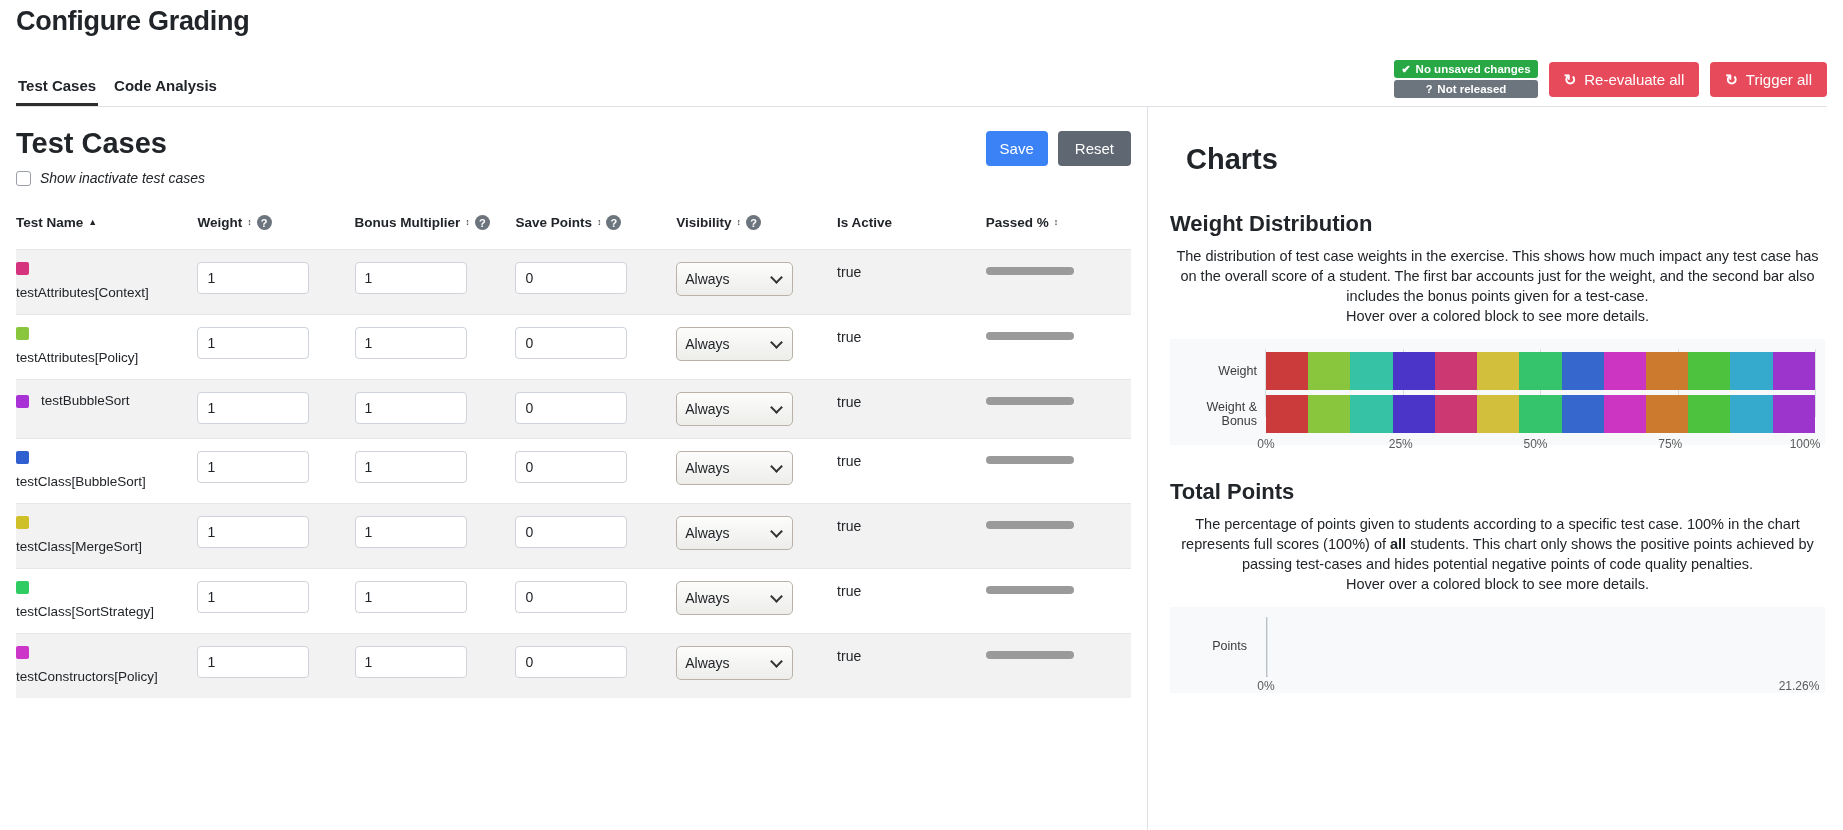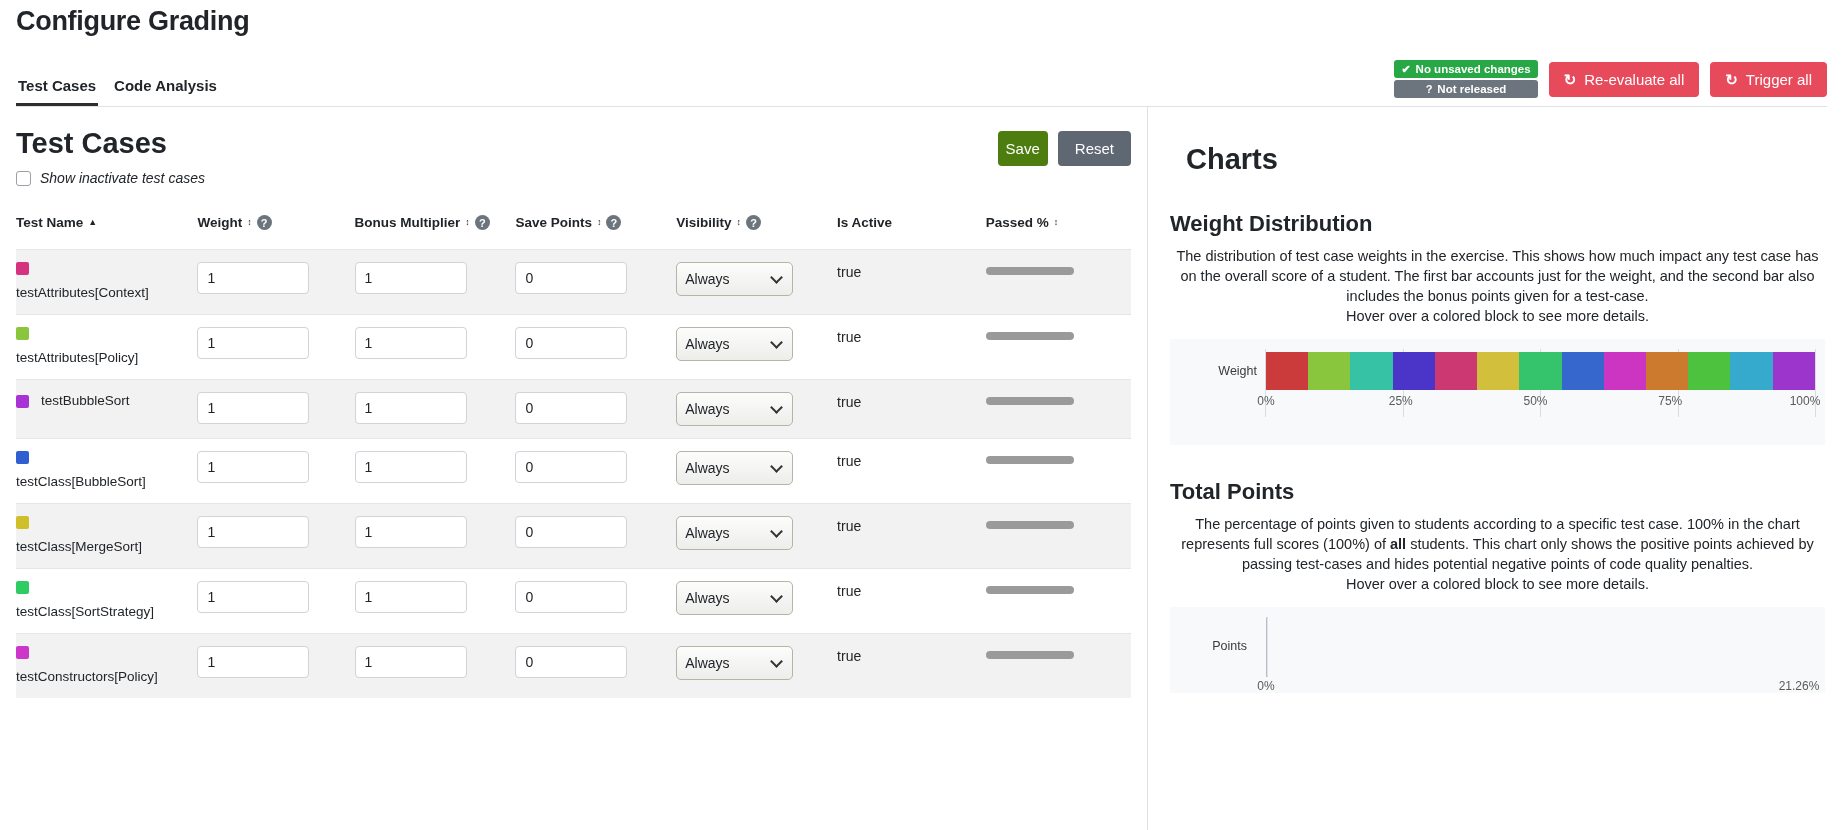--- a/index.html
+++ b/index.html
@@ -63,22 +63,22 @@
   .section-title { font-size: 29px; font-weight: 700; margin: 0; line-height: 36px; }
   .checkline { display: flex; align-items: center; gap: 9px; margin-top: 9px; }
   .checkbox {
     width: 15px; height: 15px; border: 1px solid #9aa0a6;
     border-radius: 3px; background: #fff; cursor: pointer;
   }
   .checkline label { font-size: 14px; cursor: pointer; font-style: italic; }
 
   .head-buttons { display: flex; gap: 10px; margin-top: 6px; }
   .btn-save {
-    background: #4d7c0f; color: #fff; border: none; border-radius: 4px;
-    font-size: 15px; padding: 9px 8px; font-family: inherit; cursor: pointer;
+    background: #3b82f6; color: #fff; border: none; border-radius: 4px;
+    font-size: 15px; padding: 9px 14px; font-family: inherit; cursor: pointer;
   }
   .btn-reset {
     background: #5f6773; color: #fff; border: none; border-radius: 4px;
     font-size: 15px; padding: 9px 17px; font-family: inherit; cursor: pointer;
   }
 
   
   table.tc { width: 100%; border-collapse: collapse; margin-top: 29px; table-layout: fixed; }
   table.tc thead th {
     text-align: left; font-size: 13.5px; font-weight: 700;
@@ -406,20 +406,38 @@
             <div class="seg" title="testClass[SortStrategy]" style="background: rgb(210, 192, 60); width: 7.69231%;"></div>
             <div class="seg" title="testConstructors[Policy]" style="background: rgb(53, 196, 107); width: 7.69231%;"></div>
             <div class="seg" title="series-8" style="background: rgb(53, 103, 204); width: 7.69231%;"></div>
             <div class="seg" title="series-9" style="background: rgb(204, 53, 194); width: 7.69231%;"></div>
             <div class="seg" title="series-10" style="background: rgb(204, 122, 46); width: 7.69231%;"></div>
             <div class="seg" title="series-11" style="background: rgb(76, 194, 63); width: 7.69231%;"></div>
             <div class="seg" title="series-12" style="background: rgb(53, 170, 204); width: 7.69231%;"></div>
             <div class="seg" title="series-13" style="background: rgb(155, 53, 204); width: 7.69231%;"></div>
           </div>
       </div>
+      <div class="rowline">
+        <div class="rowlabel">Weight &amp; Bonus</div>
+        <div class="stack" id="wd-stack-1">
+            <div class="seg" title="testAttributes[Context]" style="background: rgb(204, 59, 59); width: 7.69231%;"></div>
+            <div class="seg" title="testAttributes[Policy]" style="background: rgb(138, 197, 62); width: 7.69231%;"></div>
+            <div class="seg" title="testBubbleSort" style="background: rgb(53, 194, 165); width: 7.69231%;"></div>
+            <div class="seg" title="testClass[BubbleSort]" style="background: rgb(75, 53, 201); width: 7.69231%;"></div>
+            <div class="seg" title="testClass[MergeSort]" style="background: rgb(204, 56, 114); width: 7.69231%;"></div>
+            <div class="seg" title="testClass[SortStrategy]" style="background: rgb(210, 192, 60); width: 7.69231%;"></div>
+            <div class="seg" title="testConstructors[Policy]" style="background: rgb(53, 196, 107); width: 7.69231%;"></div>
+            <div class="seg" title="series-8" style="background: rgb(53, 103, 204); width: 7.69231%;"></div>
+            <div class="seg" title="series-9" style="background: rgb(204, 53, 194); width: 7.69231%;"></div>
+            <div class="seg" title="series-10" style="background: rgb(204, 122, 46); width: 7.69231%;"></div>
+            <div class="seg" title="series-11" style="background: rgb(76, 194, 63); width: 7.69231%;"></div>
+            <div class="seg" title="series-12" style="background: rgb(53, 170, 204); width: 7.69231%;"></div>
+            <div class="seg" title="series-13" style="background: rgb(155, 53, 204); width: 7.69231%;"></div>
+          </div>
+      </div>
       <div class="axis-row" id="wd-axis">
           <span style="left: calc(0% + 0px);">0%</span>
           <span style="left: calc(25% - 2.5px);">25%</span>
           <span style="left: calc(50% - 5px);">50%</span>
           <span style="left: calc(75% - 7.5px);">75%</span>
           <span style="left: calc(100% - 10px);">100%</span>
         </div>
     </div>
 
     <h3 class="chart-h">Total Points</h3>

